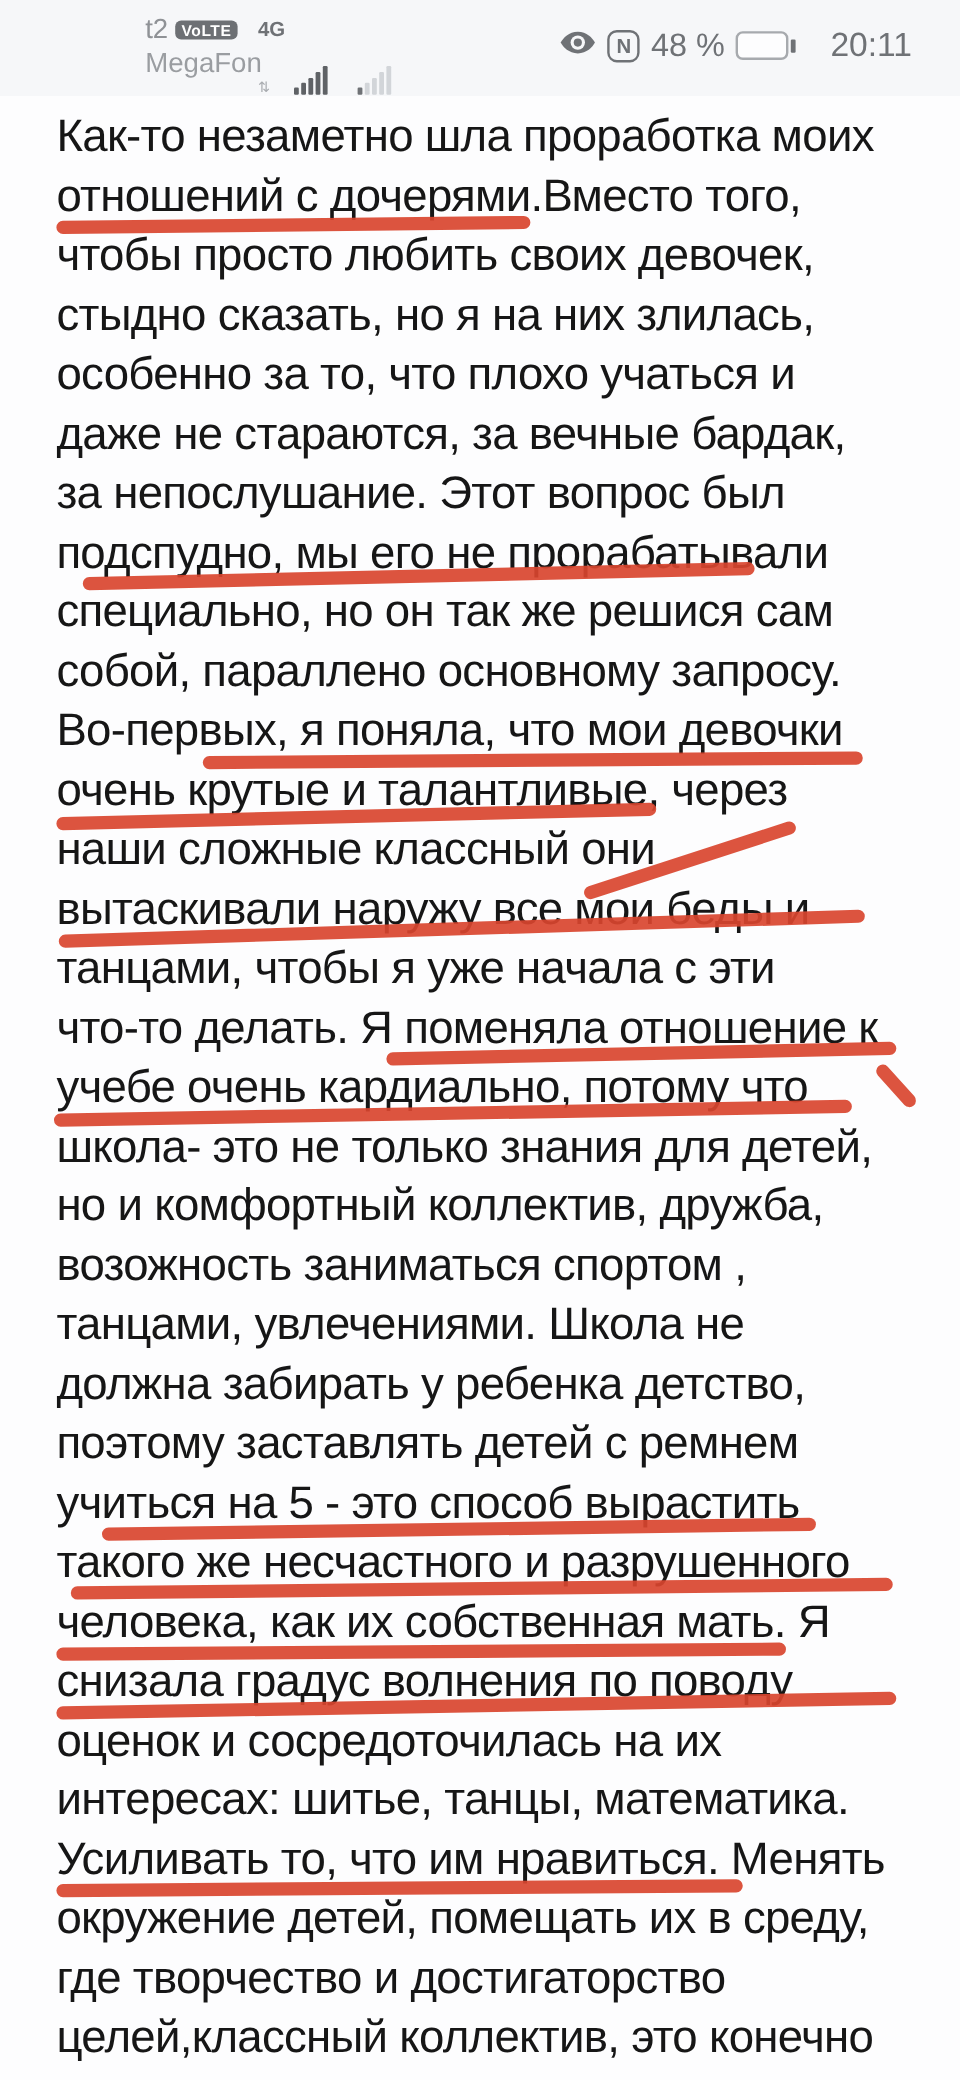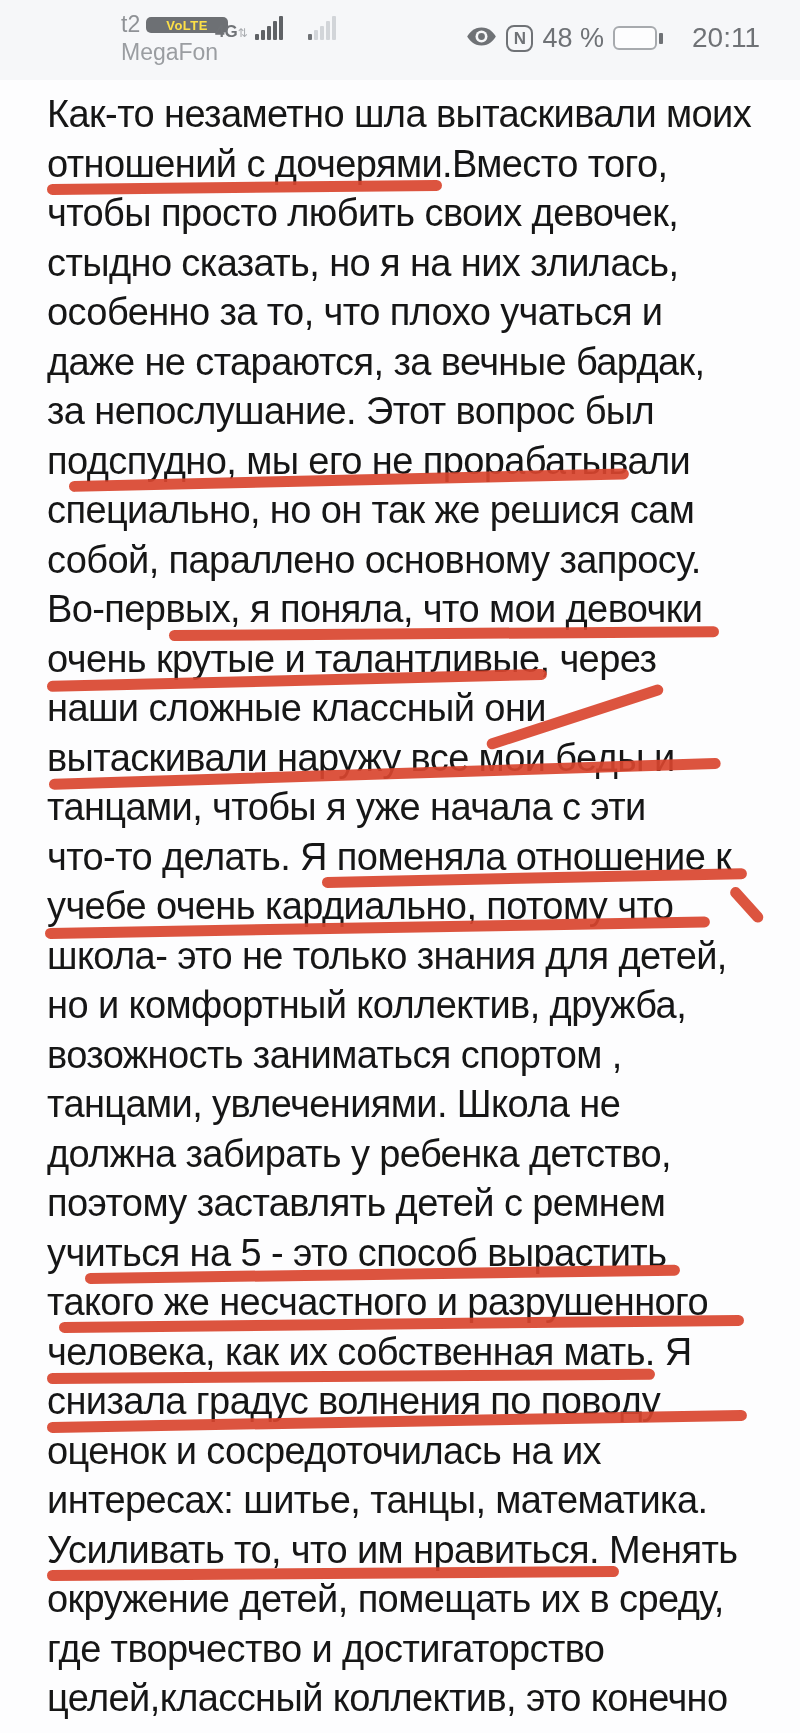--- a/index.html
+++ b/index.html
@@ -10,26 +10,26 @@
     -webkit-font-smoothing:antialiased;
   }
   
   .status-bar{
     position:relative;height:80px;background:#f6f7f9;
     color:#8f9296;
   }
   .sb-left{position:absolute;left:95px;top:12px;line-height:1.1;margin-left:26px;}
   .sb-row1{display:flex;align-items:center;gap:6px;font-size:23px;color:#8f9296;}
   .volte{
-    background:#6d7074;color:#fde047;font-weight:bold;font-size:13px;
-    padding:2px 20px 1px;border-radius:5px;letter-spacing:.5px;line-height:1;
+    background:#6d7074;color:#ffffff;font-weight:bold;font-size:13px;
+    padding:2px 5px 1px;border-radius:5px;letter-spacing:.5px;line-height:1;
   }
   .sb-row2{font-size:23px;color:#9a9da1;margin-top:3px;}
   .sb-net{position:absolute;left:215px;top:16px;display:flex;align-items:flex-end;gap:7px;}
-  .net-col{display:flex;flex-direction:row;align-items:center;line-height:1;}
+  .net-col{display:flex;flex-direction:column;align-items:flex-start;line-height:1;gap:32px;}
   .net-4g{font-size:17px;font-weight:bold;color:#6f7276;}
   .net-arrows{font-size:12px;color:#a9acb0;margin-top:2px;}
   .bars{display:flex;align-items:flex-end;gap:2px;height:24px;}
   .bars i{display:block;width:4px;border-radius:1px;background:#5f6266;}
   .bars.faint i{background:#d2d5d9;}
   .bars.faint i.dot{background:#6f7276;}
   .sb-right{position:absolute;right:40px;top:22px;display:flex;align-items:center;gap:9px;color:#6f7276;}
   .pct{font-size:27px;}
   .time{font-size:28px;margin-left:20px;}
   .nfc{
@@ -101,21 +101,21 @@
     <span class="pct">48 %</span>
     <span class="battery">
       <span class="batt-body"><span class="batt-fill"></span></span>
       <span class="batt-nub"></span>
     </span>
     <span class="time">20:11</span>
   </div>
 </div>
 
 <div class="doc" id="doc">
-    <div class="line"><span>Как-то незаметно шла вытаскивали моих</span></div>
+    <div class="line"><span>Как-то незаметно шла проработка моих</span></div>
     <div class="line"><span>отношений с дочерями.Вместо того,</span><div class="stroke" style="left: 0px; top: 44px; width: 395px; background: rgb(217, 69, 47); transform: rotate(-0.6deg);"></div></div>
     <div class="line"><span>чтобы просто любить своих девочек,</span></div>
     <div class="line"><span>стыдно сказать, но я на них злилась,</span></div>
     <div class="line"><span>особенно за то, что плохо учаться и</span></div>
     <div class="line"><span>даже не стараются, за вечные бардак,</span></div>
     <div class="line"><span>за непослушание. Этот вопрос был</span></div>
     <div class="line"><span>подспудно, мы его не прорабатывали</span><div class="stroke" style="left: 22px; top: 44px; width: 560px; background: rgb(217, 69, 47); transform: rotate(-1.3deg);"></div></div>
     <div class="line"><span>специально, но он так же решися сам</span></div>
     <div class="line"><span>собой, параллено основному запросу.</span></div>
     <div class="line"><span>Во-первых, я поняла, что мои девочки</span><div class="stroke" style="left: 122px; top: 45px; width: 550px; background: rgb(217, 69, 47); transform: rotate(-0.4deg);"></div></div>

